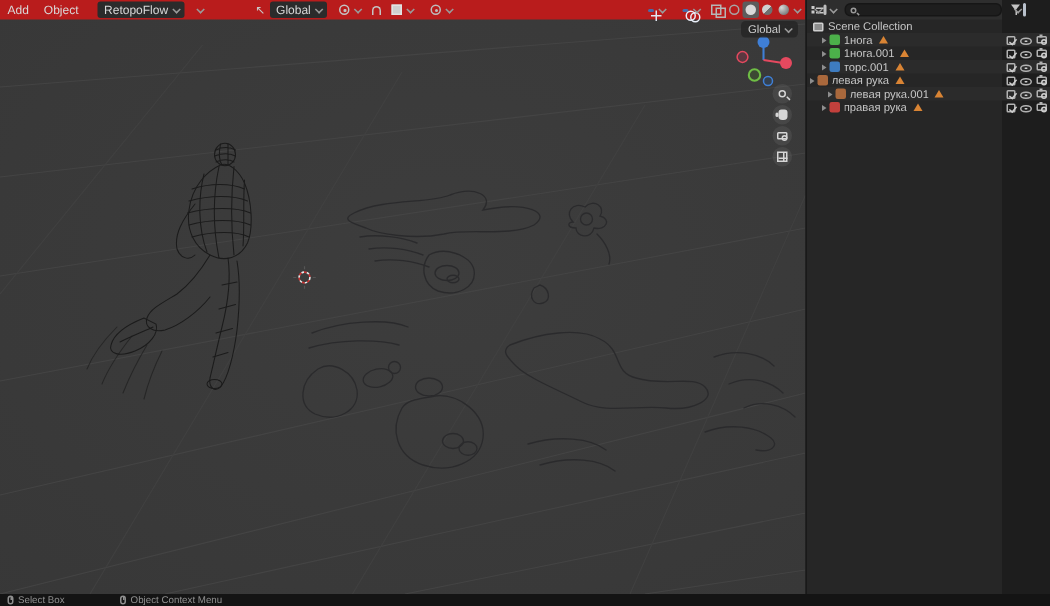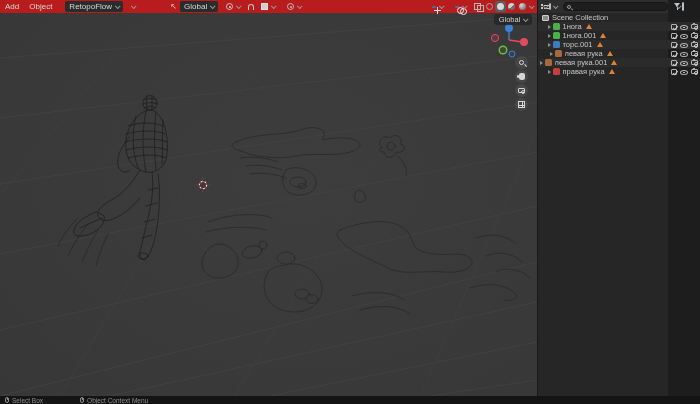--- a/index.html
+++ b/index.html
@@ -339,33 +339,33 @@
         <span class="obj-icon" style="background: rgb(62, 124, 192);"></span>
 
         <span class="olabel">торс.001</span>
         <span class="badge" style="border-bottom: 5px solid rgb(217, 132, 52);"></span>
         <span class="spacer"></span>
         <span class="tgl i-check"></span>
         <span class="tgl i-eye"></span>
         <span class="tgl i-cam"></span>
       </div>
 
-      <div class="orow" style="padding-left: 10px;">
+      <div class="orow" style="padding-left: 0;">
         <span class="disc right"></span>
         <span class="obj-icon" style="background: rgb(169, 104, 60);"></span>
 
         <span class="olabel">левая рука</span>
         <span class="badge" style="border-bottom: 5px solid rgb(217, 132, 52);"></span>
         <span class="spacer"></span>
         <span class="tgl i-check"></span>
         <span class="tgl i-eye"></span>
         <span class="tgl i-cam"></span>
       </div>
 
-      <div class="orow" style="padding-left: 0;">
+      <div class="orow" style="padding-left: 12px;">
         <span class="disc right"></span>
         <span class="obj-icon" style="background: rgb(169, 104, 60);"></span>
 
         <span class="olabel">левая рука.001</span>
         <span class="badge" style="border-bottom: 5px solid rgb(217, 132, 52);"></span>
         <span class="spacer"></span>
         <span class="tgl i-check"></span>
         <span class="tgl i-eye"></span>
         <span class="tgl i-cam"></span>
       </div>

